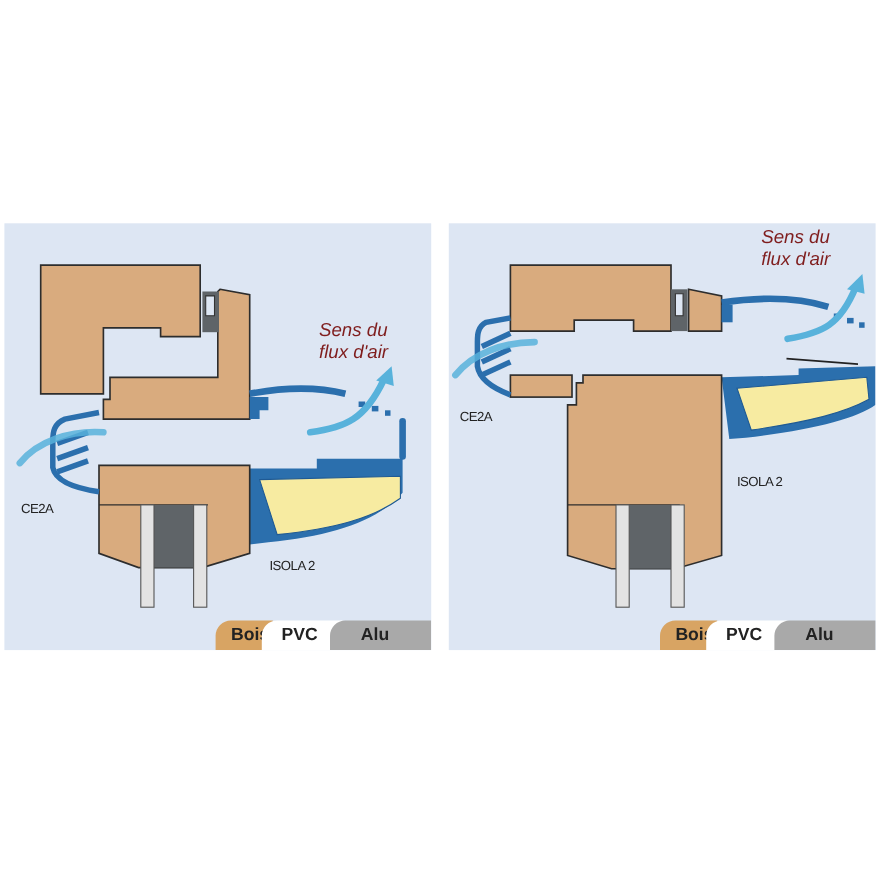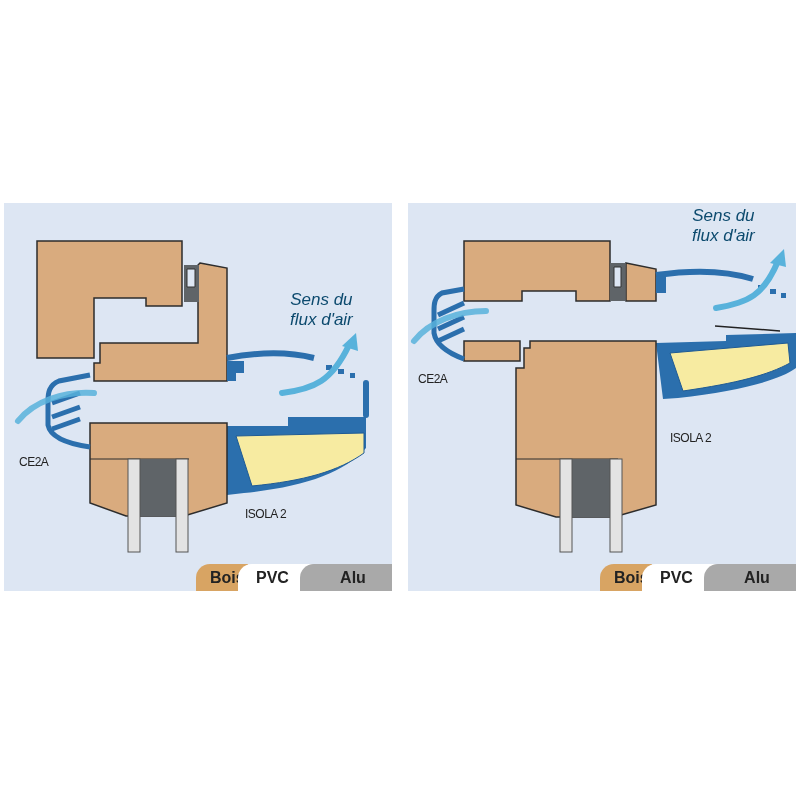--- a/index.html
+++ b/index.html
@@ -4,28 +4,28 @@
   <style>
     html, body { margin: 0; padding: 0; background: #ffffff; }
     body { width: 800px; height: 800px; position: relative; overflow: hidden;
            font-family: "Liberation Sans", sans-serif; }
     .panel { position: absolute; top: 203px; width: 388px; height: 388px;
              background: #dde6f3; overflow: hidden; }
     #panel-1 { left: 4px; }
     #panel-2 { left: 408px; }
     .panel svg { position: absolute; left: 0; top: 0; width: 388px; height: 388px; }
     .label { position: absolute; color: #222; font-size: 12px; line-height: 1; letter-spacing: -0.5px; }
-    .flow { position: absolute; color: #0c4a6e; font-size: 17px; font-style: italic;
-            line-height: 20px; text-align: center; }
+    .flow { position: absolute; color: #7f1d1d; font-size: 17px; font-style: italic;
+            line-height: 20px; text-align: left; }
     .tabs { position: absolute; right: 0; bottom: 0; height: 27px; display: flex; }
     .tab { height: 27px; line-height: 27px; font-weight: bold; font-size: 16px; color: #222;
            padding: 0 14px; border-radius: 14px 0 0 0; }
     .tab-bois { background: #d8a463; padding-left: 14px; width: 52px; box-sizing: border-box; }
     .tab-pvc  { background: #ffffff; margin-left: -10px; width: 74px; box-sizing: border-box; padding-left: 18px; }
-    .tab-alu  { background: #a9a9a9; margin-left: -12px; width: 92px; box-sizing: border-box; padding-left: 28px; text-align: center; }
+    .tab-alu  { background: #a9a9a9; margin-left: -12px; width: 92px; box-sizing: border-box; padding-left: 28px; }
   </style>
 </head>
 <body>
 
 <div class="panel" id="panel-1">
   <svg viewBox="0 0 388 388">
 
     <path d="M33,38 L178,38 L178,62 L178,103 L142,103 L142,95 L90,95 L90,155 L33,155 Z" fill="#d9ab7e" stroke="#2d2d2d" stroke-width="1.5"></path>
 
     <path d="M196,60 L223,65 L223,178 L90,178 L90,160 L96,160 L96,140 L194,140 L194,62 Z" fill="#d9ab7e" stroke="#2d2d2d" stroke-width="1.5"></path>

